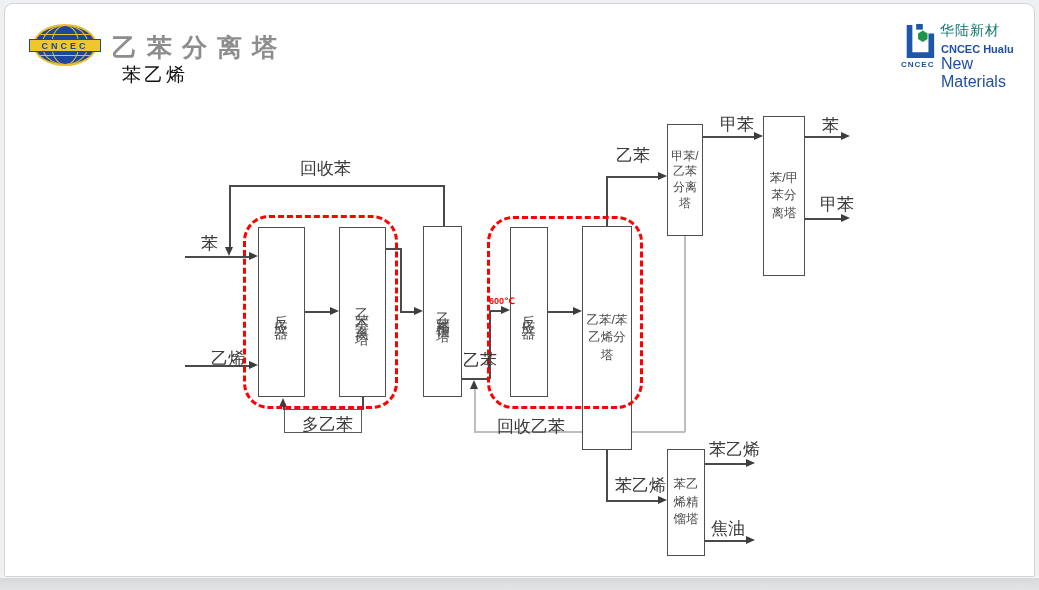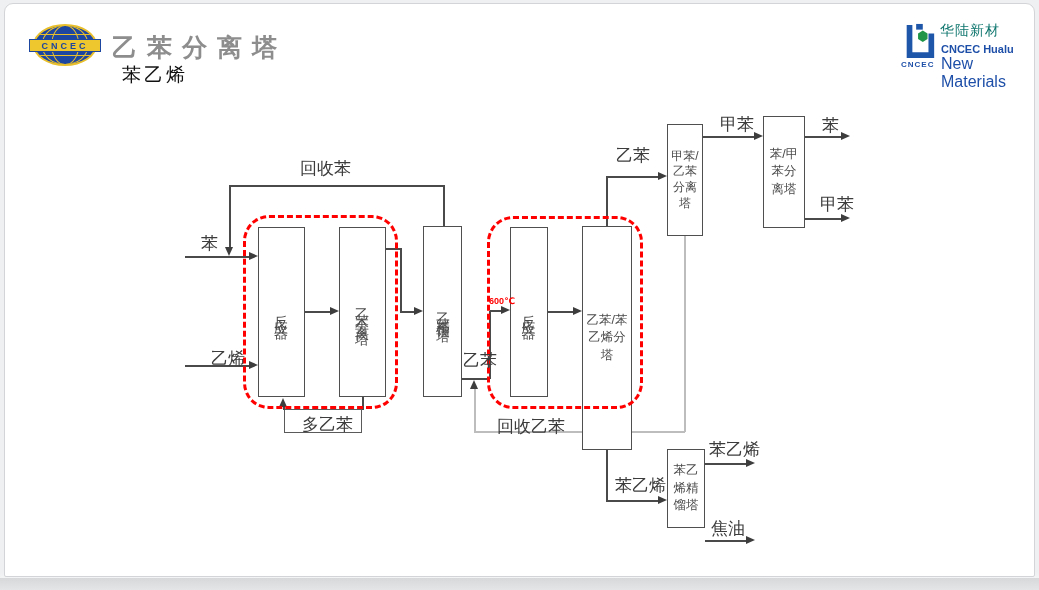--- a/index.html
+++ b/index.html
@@ -86,26 +86,26 @@
         <span class="htext">乙苯/苯
 乙烯分
 塔</span>
       </div>
     <div class="pbox" style="left:662px;top:120px;width:36px;height:112px;">
         <span class="htext" style="font-size:12px;line-height:1.3;">甲苯/
 乙苯
 分离
 塔</span>
       </div>
-    <div class="pbox" style="left:758px;top:112px;width:42px;height:112px;">
+    <div class="pbox" style="left:758px;top:112px;width:42px;height:160px;">
         <span class="htext">苯/甲
 苯分
 离塔</span>
       </div>
-    <div class="pbox" style="left:662px;top:445px;width:38px;height:79px;">
+    <div class="pbox" style="left:662px;top:445px;width:38px;height:107px;">
         <span class="htext">苯乙
 烯精
 馏塔</span>
       </div>
 
     <div class="dashed" style="left:238px;top:211px;width:155px;height:194px;"></div>
     <div class="dashed" style="left:482px;top:212px;width:156px;height:193px;"></div>
 
     <div class="hline" style="left:180px;top:252px;width:65px;"></div>
     <div class="arr-r" style="left:244px;top:248px;"></div>

